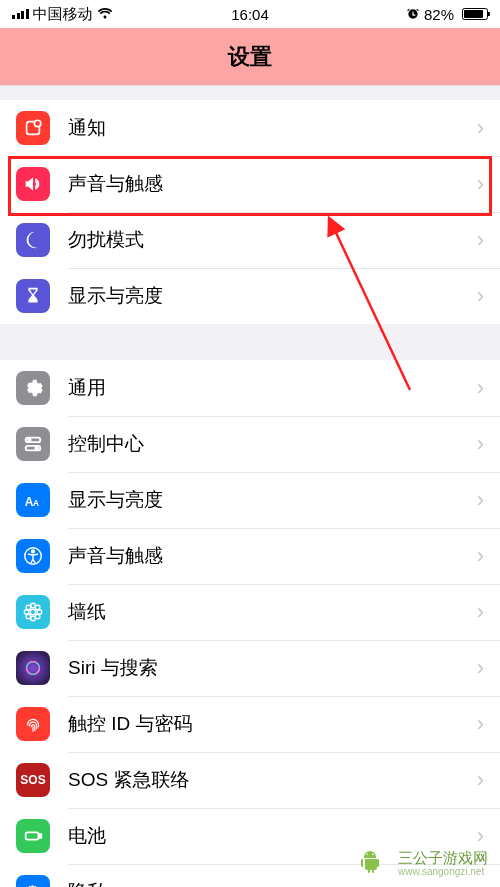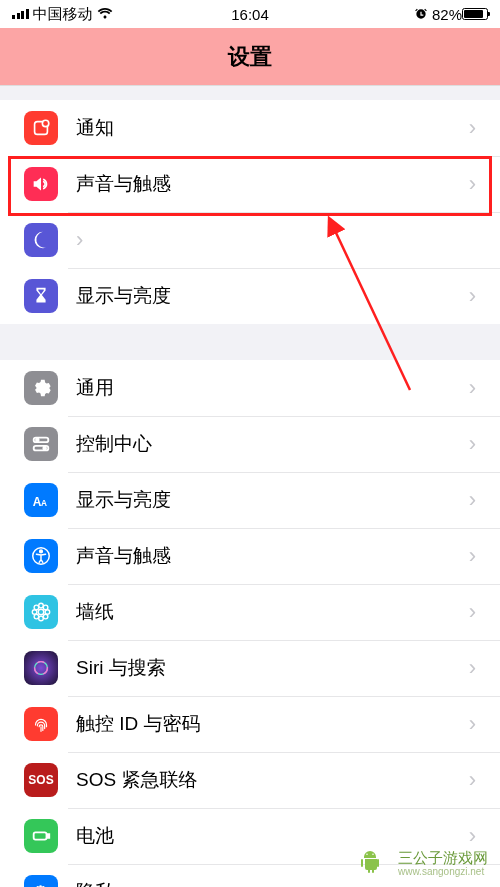--- a/index.html
+++ b/index.html
@@ -6,28 +6,28 @@
     html, body { width: 500px; height: 887px; font-family: -apple-system, "Helvetica Neue", Helvetica, Arial, sans-serif; background: #f2f2f6; color: #000; overflow: hidden; position: relative; }
     .status-bar { height: 28px; display: flex; align-items: center; justify-content: space-between; padding: 1px 12px; background: #fff; font-size: 15px; font-weight: 500; }
     .sb-left, .sb-right { display: flex; align-items: center; gap: 4px; }
     .sb-center { position: absolute; left: 50%; transform: translateX(-50%); font-weight: 400; }
     .signal { display: inline-flex; align-items: flex-end; gap: 1.5px; }
     .signal span { width: 3px; background:#000; display:inline-block; }
     .signal span:nth-child(1){height:4px;}
     .signal span:nth-child(2){height:6px;}
     .signal span:nth-child(3){height:8px;}
     .signal span:nth-child(4){height:10px;}
-    .battery-wrap { display:flex; align-items:center; gap:0; }
+    .battery-wrap { display:flex; align-items:center; gap:8px; }
     .battery { width:26px; height:12px; border:1px solid #000; border-radius:2.5px; position:relative; }
     .battery::after { content:""; position:absolute; right:-3px; top:3px; width:2px; height:4px; background:#000; border-radius:0 1px 1px 0;}
     .battery .fill { position:absolute; left:1px; top:1px; bottom:1px; width:78%; background:#000; border-radius:1px;}
     .header { background:#fca5a5; height:58px; display:flex; align-items:center; justify-content:center; font-size:22px; font-weight:600; border-bottom:1px solid #ddd; }
     .gap { height:14px; background:#f2f2f6; }
     .group { background:#fff; }
-    .row { display:flex; align-items:center; height:56px; padding:0 24px; position:relative; cursor:pointer; }
+    .row { display:flex; align-items:center; height:56px; padding:0 16px; position:relative; cursor:pointer; }
     .row + .row::before { content:""; position:absolute; left:68px; right:0; top:0; height:1px; background:#e6e6e8; }
     .icon-box { width:34px; height:34px; border-radius:8px; display:flex; align-items:center; justify-content:center; margin-right:18px; flex-shrink:0; }
     .icon-box svg { width:22px; height:22px; }
     .label { font-size:19px; flex:1; font-weight:400; }
     .chevron { color:#c7c7cc; font-size:22px; }
     .highlight-box { position:absolute; left:8px; right:8px; top:156px; height:60px; border:3px solid #ff1f1f; pointer-events:none; }
     .arrow-svg { position:absolute; left:230px; top:210px; pointer-events:none; }
     .watermark { position:absolute; right:12px; bottom:10px; display:flex; align-items:flex-start; gap:16px; font-size:15px; color:#6a9a3a; font-weight:400; }
     .watermark .droid { width:24px; height:24px; }
     .watermark .sub { font-size:10px; color:#a8c088; display:block; margin-top:-2px;}
@@ -92,20 +92,21 @@
     <span class="label">声音与触感</span>
     <span class="chevron">›</span>
   </div>
 
   <div class="row">
     <div class="icon-box" style="background:#5856d6">
       <svg viewBox="0 0 24 24" fill="#fff">
           <path d="M14 3a9 9 0 100 18c1.2 0 2.3-.3 3.3-.8A8 8 0 0114 3z"></path>
         </svg>
     </div>
+    <span class="label">勿扰模式</span>
     <span class="chevron">›</span>
   </div>
 
   <div class="row">
     <div class="icon-box" style="background:#5856d6">
       <svg viewBox="0 0 24 24" fill="#fff">
           <path d="M7 3h10v3l-4 5 4 5v3H7v-3l4-5-4-5V3zm2 2v1l3 4 3-4V5H9z"></path>
         </svg>
     </div>
     <span class="label">显示与亮度</span>

